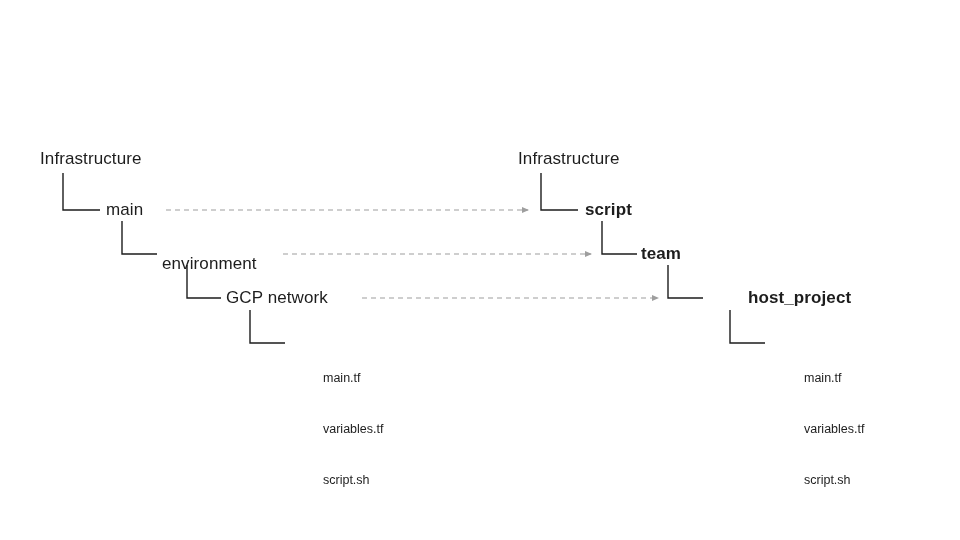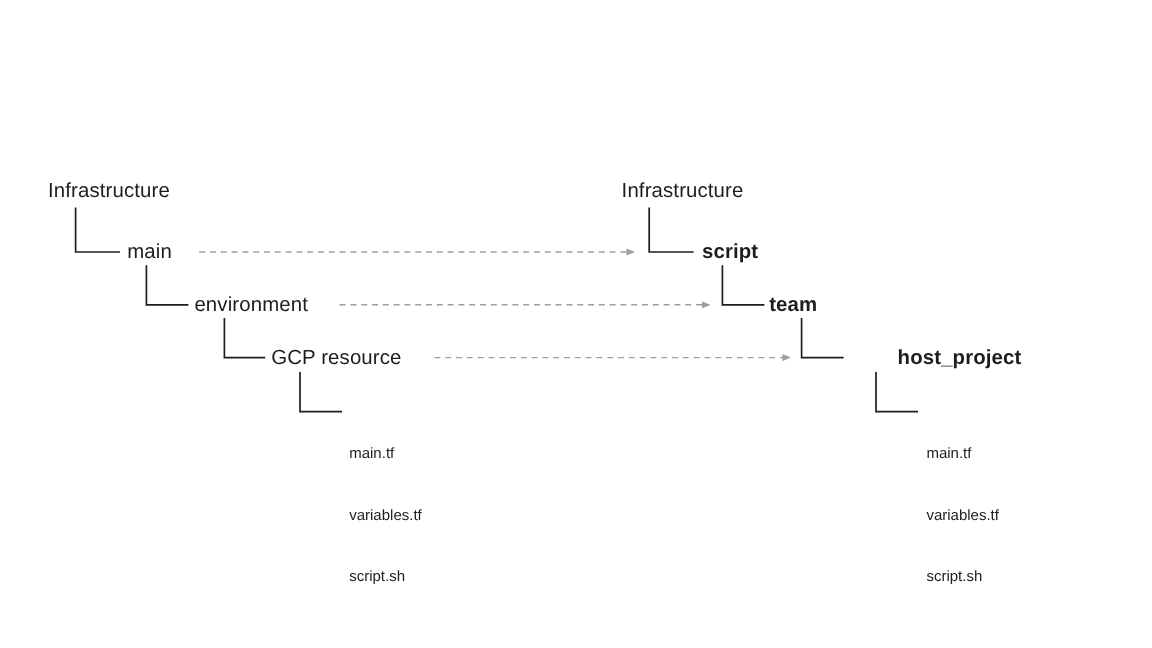--- a/index.html
+++ b/index.html
@@ -42,20 +42,21 @@
   }
   .file-list {
     position: absolute;
     font-size: 12.5px;
     line-height: 17px;
     color: #1d1d1d;
     white-space: pre;
   }
   .file-list .file-item {
     display: block;
+    margin-left: 32px;
   }
 </style>
 </head>
 <body>
 
 <div id="diagram-root">
 
   <svg class="connector-layer" viewBox="0 0 960 540" xmlns="http://www.w3.org/2000/svg">
     <defs>
       <marker id="arrowhead" markerWidth="7" markerHeight="6" refX="6" refY="3" orient="auto" markerUnits="userSpaceOnUse">
@@ -75,23 +76,23 @@
 
     <line x1="166" y1="210" x2="528" y2="210" stroke="#9e9e9e" stroke-width="1.2" stroke-dasharray="5,4" marker-end="url(#arrowhead)"></line>
     <line x1="283" y1="254" x2="591" y2="254" stroke="#9e9e9e" stroke-width="1.2" stroke-dasharray="5,4" marker-end="url(#arrowhead)"></line>
     <line x1="362" y1="298" x2="658" y2="298" stroke="#9e9e9e" stroke-width="1.2" stroke-dasharray="5,4" marker-end="url(#arrowhead)"></line>
   </svg>
 
   <div class="node-label" style="left:40px; top:150px;">Infrastructure</div>
 
   <div class="node-label" style="left:106px; top:201px;">main</div>
 
-  <div class="node-label" style="left:162px; top:245px;">environment</div>
+  <div class="node-label" style="left:162px; top:255px;">environment</div>
 
-  <div class="node-label" style="left:226px; top:289px;">GCP resource</div>
+  <div class="node-label" style="left:226px; top:289px;">GCP network</div>
 
   <div class="file-list" style="left:291px; top:336px;">
     <span class="file-item">main.tf</span>
     <span class="file-item">variables.tf</span>
     <span class="file-item">script.sh</span>
   </div>
 
   <div class="node-label" style="left:518px; top:150px;">Infrastructure</div>
 
   <div class="node-label bold" style="left:585px; top:201px;">script</div>

